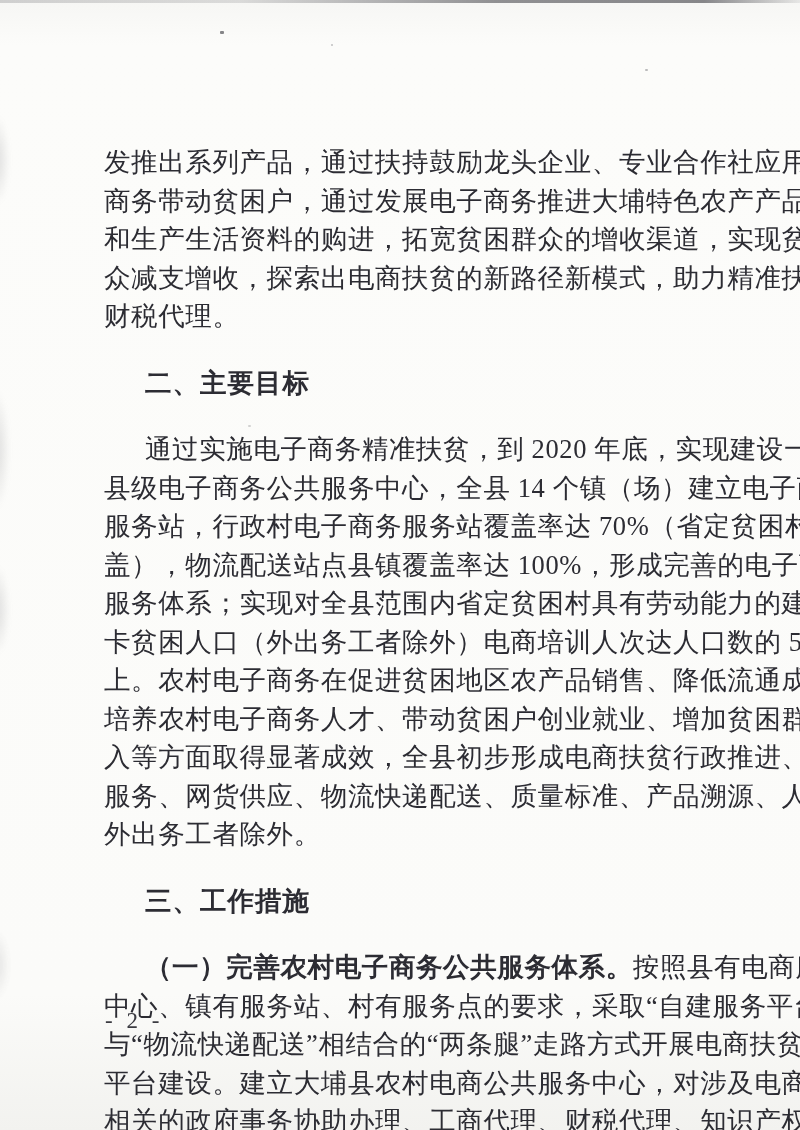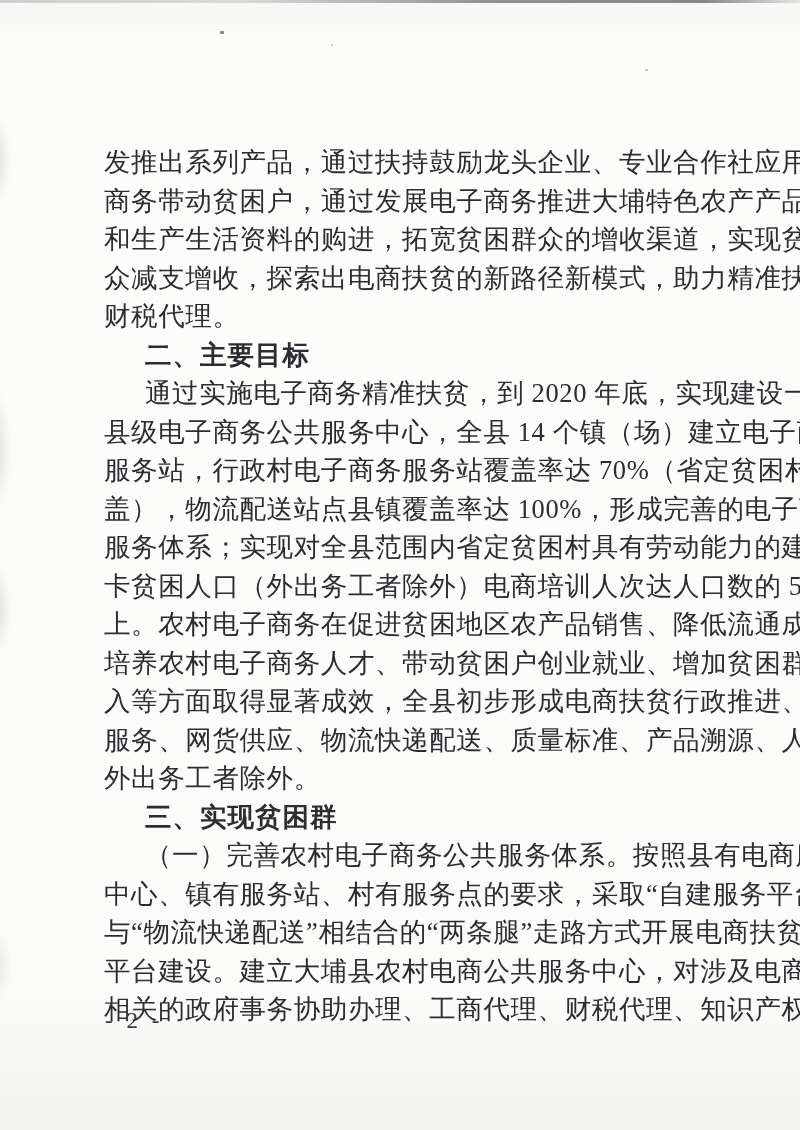--- a/index.html
+++ b/index.html
@@ -60,29 +60,29 @@
     width: 615px;
   }
   .line {
     height: 38.5px;
     line-height: 38.5px;
     font-size: 26.5px;
     letter-spacing: 0.6px;
     color: #2c2c33;
     white-space: nowrap;
   }
-  .indent { text-indent: 41px; }
+  .indent { text-indent: 41px; margin-top: 28px; }
   .heading {
     font-family: "Liberation Sans", "DejaVu Sans", sans-serif;
     font-weight: 700;
     letter-spacing: 1px;
   }
   .bold-lead {
     font-family: "Liberation Sans", "DejaVu Sans", sans-serif;
-    font-weight: 400;
+    font-weight: 700;
   }
   .page-number {
     position: absolute;
     left: 105px;
     top: 1008px;
     font-size: 23px;
     letter-spacing: 4px;
     color: #3a3a41;
     font-family: "Liberation Serif", "DejaVu Serif", serif;
   }
@@ -117,21 +117,21 @@
     <div class="line">服务站，行政村电子商务服务站覆盖率达 70%（省定贫困村全覆</div>
     <div class="line">盖），物流配送站点县镇覆盖率达 100%，形成完善的电子商务</div>
     <div class="line">服务体系；实现对全县范围内省定贫困村具有劳动能力的建档立</div>
     <div class="line">卡贫困人口（外出务工者除外）电商培训人次达人口数的 50%以</div>
     <div class="line">上。农村电子商务在促进贫困地区农产品销售、降低流通成本、</div>
     <div class="line">培养农村电子商务人才、带动贫困户创业就业、增加贫困群众收</div>
     <div class="line">入等方面取得显著成效，全县初步形成电商扶贫行政推进、公共</div>
     <div class="line">服务、网货供应、物流快递配送、质量标准、产品溯源、人才培</div>
     <div class="line">外出务工者除外。</div>
 
-    <div class="line heading indent">三、实现贫困群</div>
+    <div class="line heading indent">三、工作措施</div>
 
     <div class="line indent">
       <span class="bold-lead">（一）完善农村电子商务公共服务体系。</span><span>按照县有电商服务</span>
     </div>
 
     <div class="line">中心、镇有服务站、村有服务点的要求，采取“自建服务平台”</div>
     <div class="line">与“物流快递配送”相结合的“两条腿”走路方式开展电商扶贫</div>
     <div class="line">平台建设。建立大埔县农村电商公共服务中心，对涉及电商工作</div>
     <div class="line">相关的政府事务协助办理、工商代理、财税代理、知识产权代理、</div>
 

